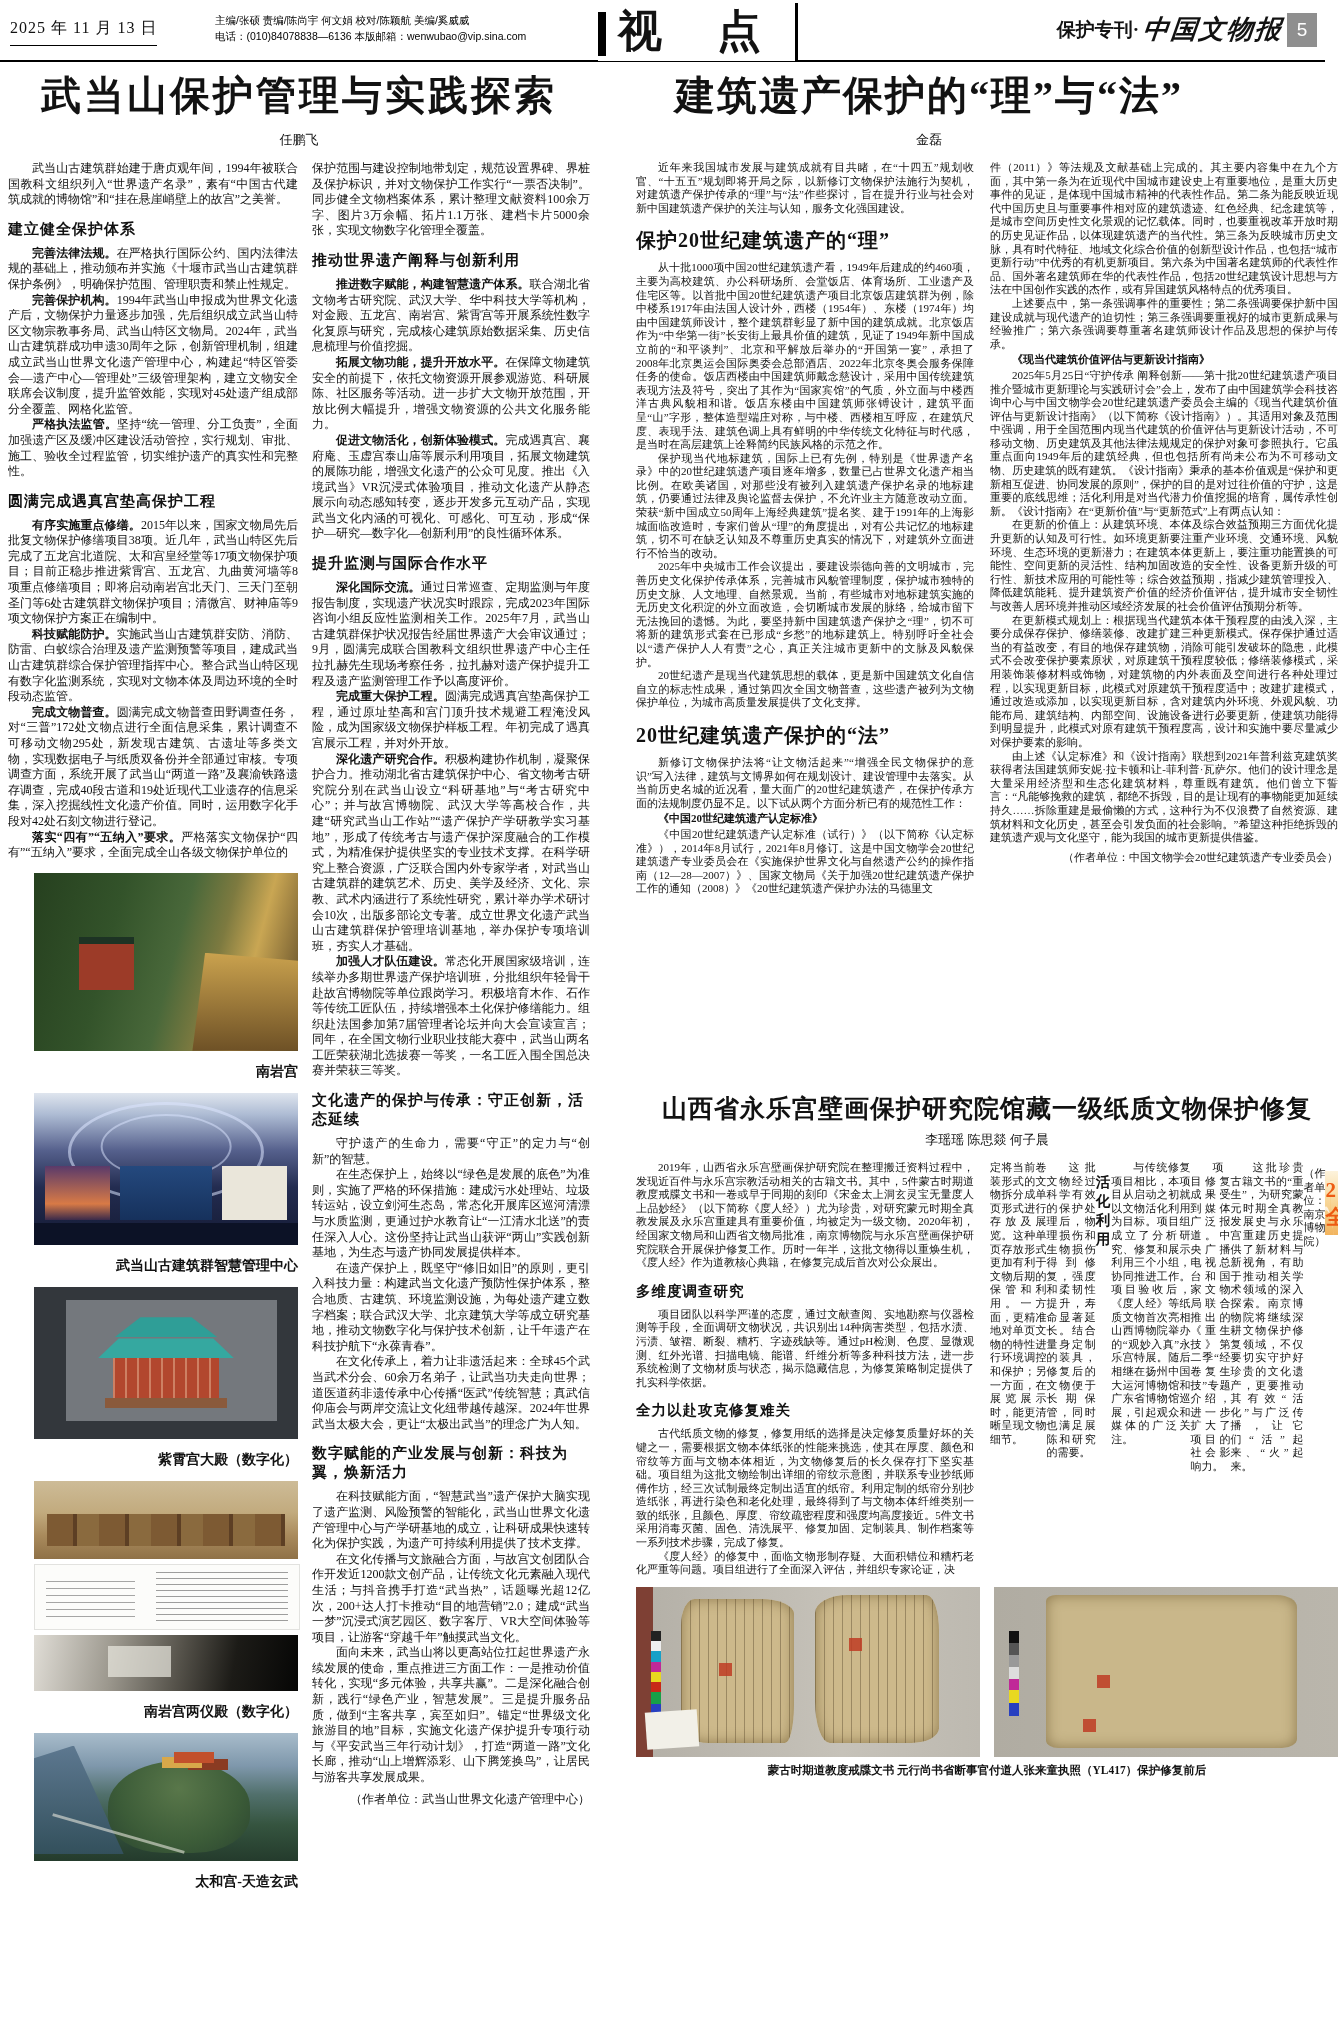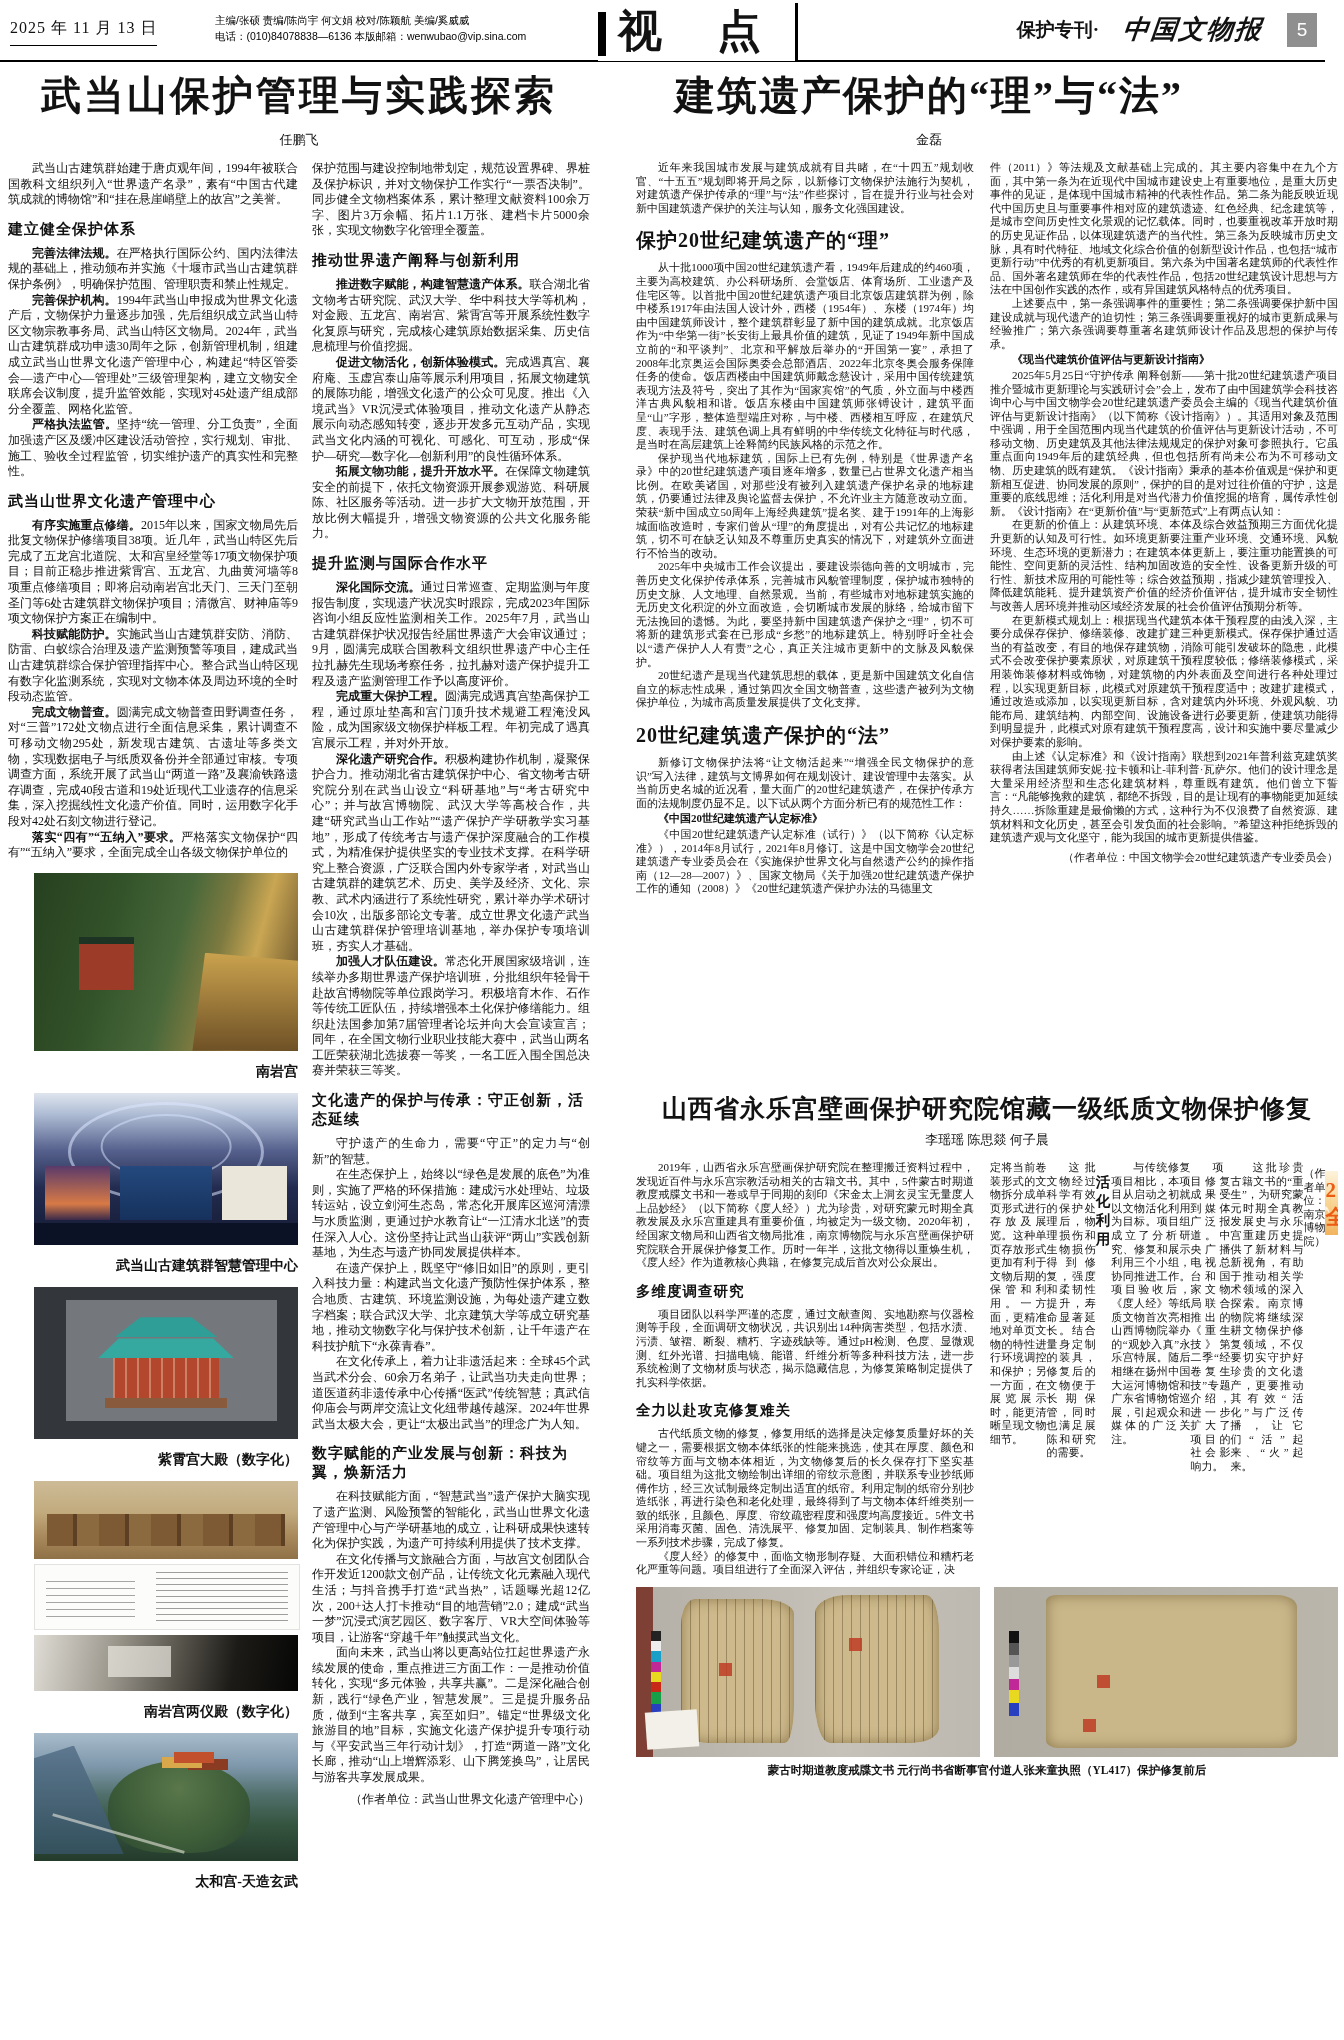--- a/index.html
+++ b/index.html
@@ -8,21 +8,21 @@
 
   
   .hdr{position:absolute;left:0;top:0;width:1325px;height:60px;border-bottom:2px solid #000;}
   .hdr-date{position:absolute;left:10px;top:18px;font-size:16px;letter-spacing:1px;border-bottom:1px solid #000;padding-bottom:6px;}
   .hdr-credits{position:absolute;left:215px;top:12px;font-family:"Liberation Sans","DejaVu Sans",sans-serif;
                font-size:10.5px;line-height:16px;color:#000;}
   .mast{position:absolute;left:598px;top:2px;display:flex;align-items:center;gap:12px;background:#fff;}
   .mast-bar-l{width:8px;height:44px;background:#000;margin-top:4px;}
   .mast-title{font-size:44px;font-weight:bold;letter-spacing:22px;font-family:"Liberation Serif",serif;}
   .mast-bar-r{width:3px;height:58px;background:#000;}
-  .hdr-right{position:absolute;right:8px;top:12px;display:flex;align-items:center;gap:24px;}
+  .hdr-right{position:absolute;right:8px;top:12px;display:flex;align-items:center;gap:4px;}
   .edition{font-size:19px;font-weight:bold;}
   .paper-name{font-size:26px;font-weight:bold;font-style:italic;transform:skewX(-6deg);letter-spacing:2px;}
   .pageno{width:30px;height:34px;background:#8f8f8f;color:#fff;display:flex;align-items:center;justify-content:center;
           font-family:"Liberation Sans",sans-serif;font-size:19px;}
 
   
   .article{position:absolute;overflow:hidden;}
   .article h1{margin:4px 0 8px;text-align:center;font-weight:bold;}
   .byline{text-align:center;font-size:13px;margin-bottom:12px;}
   .cols{display:flex;}
@@ -148,21 +148,21 @@
   <section class="article wudang">
     <h1>武当山保护管理与实践探索</h1>
     <div class="byline">任鹏飞</div>
     <div class="cols">
       <div class="colA">
         <p>武当山古建筑群始建于唐贞观年间，1994年被联合国教科文组织列入“世界遗产名录”，素有“中国古代建筑成就的博物馆”和“挂在悬崖峭壁上的故宫”之美誉。</p>
         <h3 class="sec">建立健全保护体系</h3>
         <p><b class="lead">完善法律法规。</b><span>在严格执行国际公约、国内法律法规的基础上，推动颁布并实施《十堰市武当山古建筑群保护条例》，明确保护范围、管理职责和禁止性规定。</span></p>
         <p><b class="lead">完善保护机构。</b><span>1994年武当山申报成为世界文化遗产后，文物保护力量逐步加强，先后组织成立武当山特区文物宗教事务局、武当山特区文物局。2024年，武当山古建筑群成功申遗30周年之际，创新管理机制，组建成立武当山世界文化遗产管理中心，构建起“特区管委会—遗产中心—管理处”三级管理架构，建立文物安全联席会议制度，提升监管效能，实现对45处遗产组成部分全覆盖、网格化监管。</span></p>
         <p><b class="lead">严格执法监管。</b><span>坚持“统一管理、分工负责”，全面加强遗产区及缓冲区建设活动管控，实行规划、审批、施工、验收全过程监管，切实维护遗产的真实性和完整性。</span></p>
-        <h3 class="sec">武当山世界文化遗产管理中心</h3>
+        <h3 class="sec">圆满完成遇真宫垫高保护工程</h3>
         <p><b class="lead">有序实施重点修缮。</b><span>2015年以来，国家文物局先后批复文物保护修缮项目38项。近几年，武当山特区先后完成了五龙宫北道院、太和宫皇经堂等17项文物保护项目；目前正稳步推进紫霄宫、五龙宫、九曲黄河墙等8项重点修缮项目；即将启动南岩宫北天门、三天门至朝圣门等6处古建筑群文物保护项目；清微宫、财神庙等9项文物保护方案正在编制中。</span></p>
         <p><b class="lead">科技赋能防护。</b><span>实施武当山古建筑群安防、消防、防雷、白蚁综合治理及遗产监测预警等项目，建成武当山古建筑群综合保护管理指挥中心。整合武当山特区现有数字化监测系统，实现对文物本体及周边环境的全时段动态监管。</span></p>
         <p><b class="lead">完成文物普查。</b><span>圆满完成文物普查田野调查任务，对“三普”172处文物点进行全面信息采集，累计调查不可移动文物295处，新发现古建筑、古遗址等多类文物，实现数据电子与纸质双备份并全部通过审核。专项调查方面，系统开展了武当山“两道一路”及襄渝铁路遗存调查，完成40段古道和19处近现代工业遗存的信息采集，深入挖掘线性文化遗产价值。同时，运用数字化手段对42处石刻文物进行登记。</span></p>
         <p><b class="lead">落实“四有”“五纳入”要求。</b><span>严格落实文物保护“四有”“五纳入”要求，全面完成全山各级文物保护单位的</span></p>
 
         <div class="fig">
           <div class="ph f-nanyan">
             <div class="temple"></div>
             <div class="cliff"></div>
           </div>
@@ -216,22 +216,22 @@
             <div class="path"></div>
           </div>
           <div class="cap">太和宫-天造玄武</div>
         </div>
       </div>
 
       <div class="colB">
         <p class="cont">保护范围与建设控制地带划定，规范设置界碑、界桩及保护标识，并对文物保护工作实行“一票否决制”。同步健全文物档案体系，累计整理文献资料100余万字、图片3万余幅、拓片1.1万张、建档卡片5000余张，实现文物数字化管理全覆盖。</p>
         <h3 class="sec">推动世界遗产阐释与创新利用</h3>
         <p><b class="lead">推进数字赋能，构建智慧遗产体系。</b><span>联合湖北省文物考古研究院、武汉大学、华中科技大学等机构，对金殿、五龙宫、南岩宫、紫霄宫等开展系统性数字化复原与研究，完成核心建筑原始数据采集、历史信息梳理与价值挖掘。</span></p>
+        <p><b class="lead">拓展文物功能，提升开放水平。</b><span>在保障文物建筑安全的前提下，依托文物资源开展参观游览、科研展陈、社区服务等活动。进一步扩大文物开放范围，开放比例大幅提升，增强文物资源的公共文化服务能力。</span></p>
         <p><b class="lead">促进文物活化，创新体验模式。</b><span>完成遇真宫、襄府庵、玉虚宫泰山庙等展示利用项目，拓展文物建筑的展陈功能，增强文化遗产的公众可见度。推出《入境武当》VR沉浸式体验项目，推动文化遗产从静态展示向动态感知转变，逐步开发多元互动产品，实现武当文化内涵的可视化、可感化、可互动，形成“保护—研究—数字化—创新利用”的良性循环体系。</span></p>
-        <p><b class="lead">拓展文物功能，提升开放水平。</b><span>在保障文物建筑安全的前提下，依托文物资源开展参观游览、科研展陈、社区服务等活动。进一步扩大文物开放范围，开放比例大幅提升，增强文物资源的公共文化服务能力。</span></p>
         <h3 class="sec">提升监测与国际合作水平</h3>
         <p><b class="lead">深化国际交流。</b><span>通过日常巡查、定期监测与年度报告制度，实现遗产状况实时跟踪，完成2023年国际咨询小组反应性监测相关工作。2025年7月，武当山古建筑群保护状况报告经届世界遗产大会审议通过；9月，圆满完成联合国教科文组织世界遗产中心主任拉扎赫先生现场考察任务，拉扎赫对遗产保护提升工程及遗产监测管理工作予以高度评价。</span></p>
         <p><b class="lead">完成重大保护工程。</b><span>圆满完成遇真宫垫高保护工程，通过原址垫高和宫门顶升技术规避工程淹没风险，成为国家级文物保护样板工程。年初完成了遇真宫展示工程，并对外开放。</span></p>
         <p><b class="lead">深化遗产研究合作。</b><span>积极构建协作机制，凝聚保护合力。推动湖北省古建筑保护中心、省文物考古研究院分别在武当山设立“科研基地”与“考古研究中心”；并与故宫博物院、武汉大学等高校合作，共建“研究武当山工作站”“遗产保护产学研教学实习基地”，形成了传统考古与遗产保护深度融合的工作模式，为精准保护提供坚实的专业技术支撑。在科学研究上整合资源，广泛联合国内外专家学者，对武当山古建筑群的建筑艺术、历史、美学及经济、文化、宗教、武术内涵进行了系统性研究，累计举办学术研讨会10次，出版多部论文专著。成立世界文化遗产武当山古建筑群保护管理培训基地，举办保护专项培训班，夯实人才基础。</span></p>
         <p><b class="lead">加强人才队伍建设。</b><span>常态化开展国家级培训，连续举办多期世界遗产保护培训班，分批组织年轻骨干赴故宫博物院等单位跟岗学习。积极培育木作、石作等传统工匠队伍，持续增强本土化保护修缮能力。组织赴法国参加第7届管理者论坛并向大会宣读宣言；同年，在全国文物行业职业技能大赛中，武当山两名工匠荣获湖北选拔赛一等奖，一名工匠入围全国总决赛并荣获三等奖。</span></p>
         <h3 class="sec">文化遗产的保护与传承：守正创新，活态延续</h3>
         <p>守护遗产的生命力，需要“守正”的定力与“创新”的智慧。</p>
         <p>在生态保护上，始终以“绿色是发展的底色”为准则，实施了严格的环保措施：建成污水处理站、垃圾转运站，设立剑河生态岛，常态化开展库区巡河清漂与水质监测，更通过护水教育让“一江清水北送”的责任深入人心。这份坚持让武当山获评“两山”实践创新基地，为生态与遗产协同发展提供样本。</p>
         <p>在遗产保护上，既坚守“修旧如旧”的原则，更引入科技力量：构建武当文化遗产预防性保护体系，整合地质、古建筑、环境监测设施，为每处遗产建立数字档案；联合武汉大学、北京建筑大学等成立研究基地，推动文物数字化与保护技术创新，让千年遗产在科技护航下“永葆青春”。</p>
         <p>在文化传承上，着力让非遗活起来：全球45个武当武术分会、60余万名弟子，让武当功夫走向世界；道医道药非遗传承中心传播“医武”传统智慧；真武信仰庙会与两岸交流让文化纽带越传越深。2024年世界武当太极大会，更让“太极出武当”的理念广为人知。</p>

